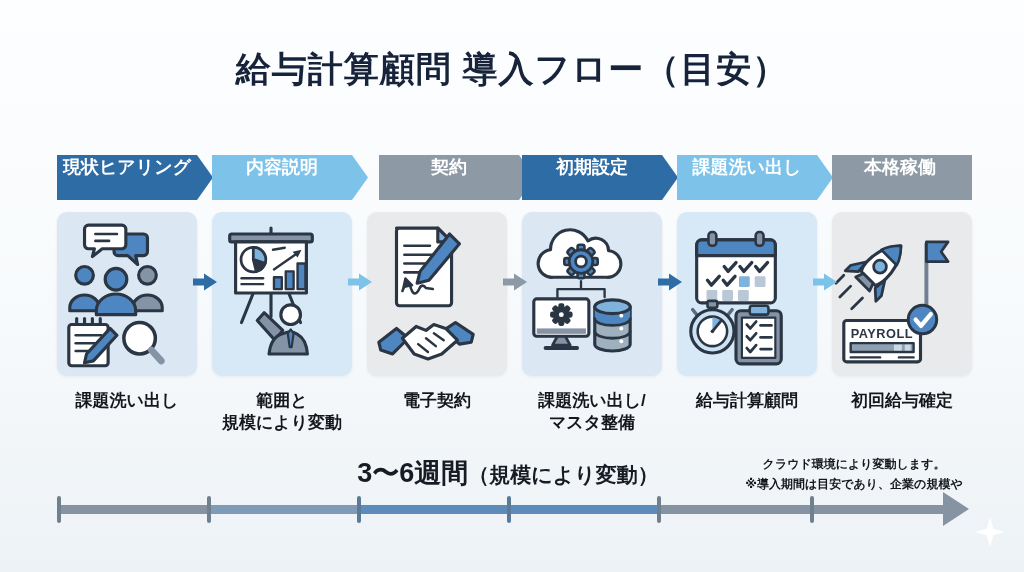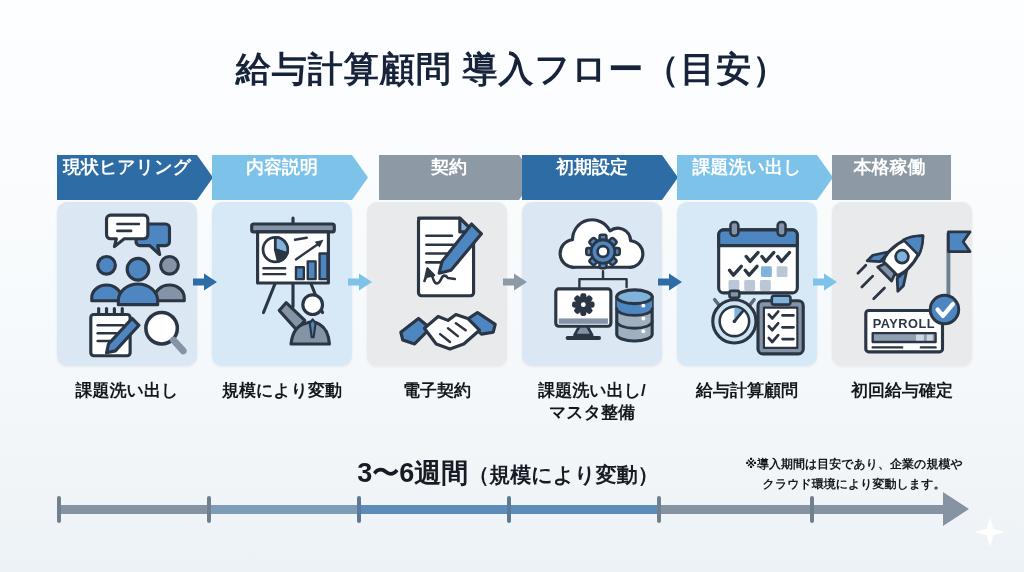--- a/index.html
+++ b/index.html
@@ -8,24 +8,24 @@
          background:linear-gradient(180deg,#fdfeff 0%,#f7fafc 55%,#edf2f6 100%);}
   .page-title{position:absolute;top:46px;left:0;width:1024px;text-align:center;
     font-size:35px;font-weight:bold;color:#16233a;letter-spacing:1px;}
   
   .flow{position:absolute;left:57px;top:155px;width:916px;height:290px;}
   .cols{display:flex;gap:15px;}
   .col{width:140px;flex:0 0 140px;}
   .chev{position:relative;height:45px;width:156px;
     clip-path:polygon(0 0,calc(100% - 16px) 0,100% 50%,calc(100% - 16px) 100%,0 100%);
     display:flex;align-items:flex-start;justify-content:center;padding-right:16px;box-sizing:border-box;}
-  .chev.flat{width:119px;clip-path:none;padding-right:4px;}
+  .chev.flat{width:140px;clip-path:none;padding-right:4px;}
   .chev-label{color:#ffffff;font-size:18px;font-weight:bold;white-space:nowrap;}
-  .card{margin-top:2px;height:164px;border-radius:10px;display:flex;align-items:center;
-    justify-content:flex-end;box-shadow:0 1px 3px rgba(40,60,90,0.08);}
+  .card{margin-top:12px;height:164px;border-radius:10px;display:flex;align-items:center;
+    justify-content:flex-start;box-shadow:0 1px 3px rgba(40,60,90,0.08);}
   .caption{margin-top:14px;text-align:center;font-size:17px;font-weight:bold;
     color:#14181d;line-height:1.28;}
   .flow-arrow{position:absolute;top:117px;width:26px;height:20px;}
   
   .duration{position:absolute;top:455px;left:158px;width:700px;text-align:center;color:#171c24;}
   .duration .big{font-size:27px;font-weight:bold;}
   .duration .small{font-size:21px;font-weight:bold;}
   .footnote{position:absolute;top:454px;right:40px;width:260px;text-align:center;
     font-size:12px;font-weight:bold;color:#14181d;line-height:1.7;}
   .tbar{position:absolute;left:57px;top:505px;width:912px;height:9px;}
@@ -110,20 +110,21 @@
               <line x1="63" y1="50" x2="86" y2="34" stroke-width="2.4"></line>
               <path d="M91 30 l-9 2 5 6 z" fill="#2b3645" stroke="none"></path>
               <path d="M64 122 L46 102 l7 -8 L72 112 z" fill="#8494a6"></path>
               <circle cx="80" cy="96" r="10" fill="#ffffff"></circle>
               <path d="M58 136 q2 -18 15 -21 a14 14 0 0 1 14 1 q9 5 10 20 z" fill="#8494a6"></path>
               <path d="M77 115 l3 -4 3 4 -2 14 h-2 z" fill="#4d86c0" stroke-width="2.2"></path>
             </g>
           </svg>
         </div>
         <div class="caption">
+          <div>範囲と</div>
           <div>規模により変動</div>
         </div>
       </div>
 
       <div class="col">
         <div class="chev" style="background: rgb(141, 153, 165); margin-left: 12px;">
           <span class="chev-label">契約</span>
         </div>
         <div class="card" style="background: rgb(233, 234, 236);">
           <svg width="118" height="148" viewBox="0 0 120 150">
@@ -309,22 +310,22 @@
     <svg class="flow-arrow" style="left:754.5px" viewBox="0 0 26 20">
         <path d="M1 6.5 H12 V1.5 L25 10 L12 18.5 V13.5 H1 Z" stroke="none" style="fill: rgb(124, 194, 233);"></path>
       </svg>
   </div>
 
   <div class="duration">
     <span class="big">3〜6週間</span><span class="small">（規模により変動）</span>
   </div>
 
   <div class="footnote">
+    <div>クラウド環境により変動します。</div>
     <div>※導入期間は目安であり、企業の規模や</div>
-    <div>クラウド環境により変動します。</div>
   </div>
 
   <div class="tbar">
     <div class="tseg" style="left: 0px; width: 152px; background: rgb(133, 147, 162);"></div>
     <div class="tseg" style="left: 152px; width: 150px; background: rgb(126, 156, 184);"></div>
     <div class="tseg" style="left: 302px; width: 300px; background: rgb(94, 140, 186);"></div>
     <div class="tseg" style="left: 602px; width: 288px; background: rgb(133, 147, 162);"></div>
     <div class="thead" style="border-left-color: rgb(133, 147, 162);"></div>
     <div class="tick" style="left: 0px; background: rgb(113, 128, 143);"></div>
     <div class="tick" style="left: 150px; background: rgb(113, 128, 143);"></div>

